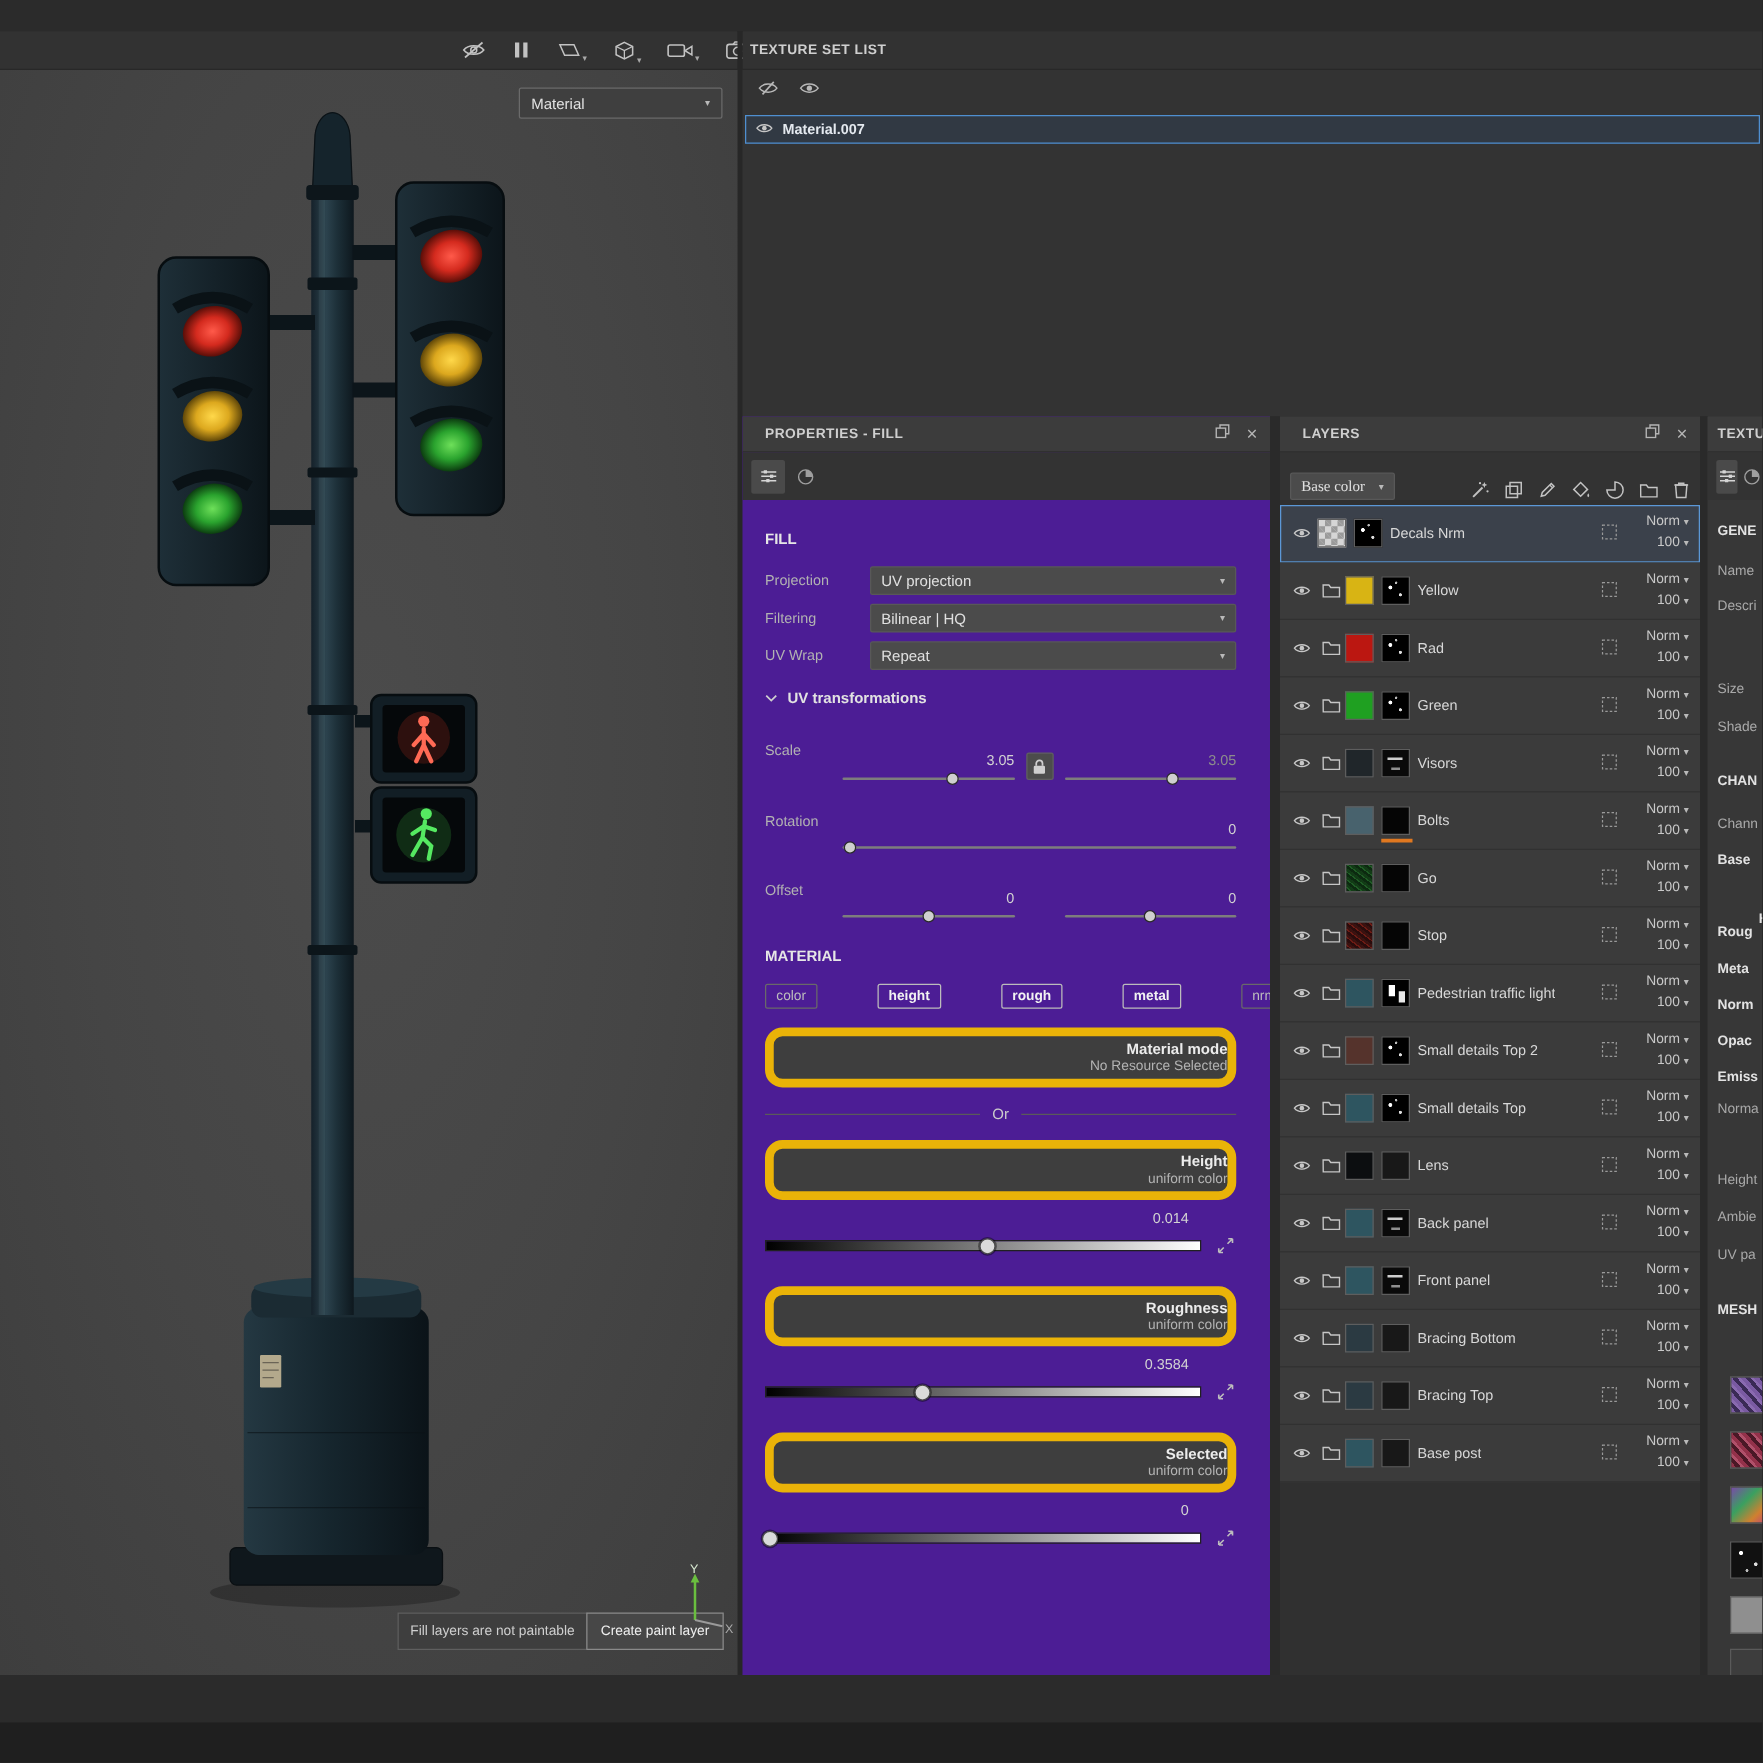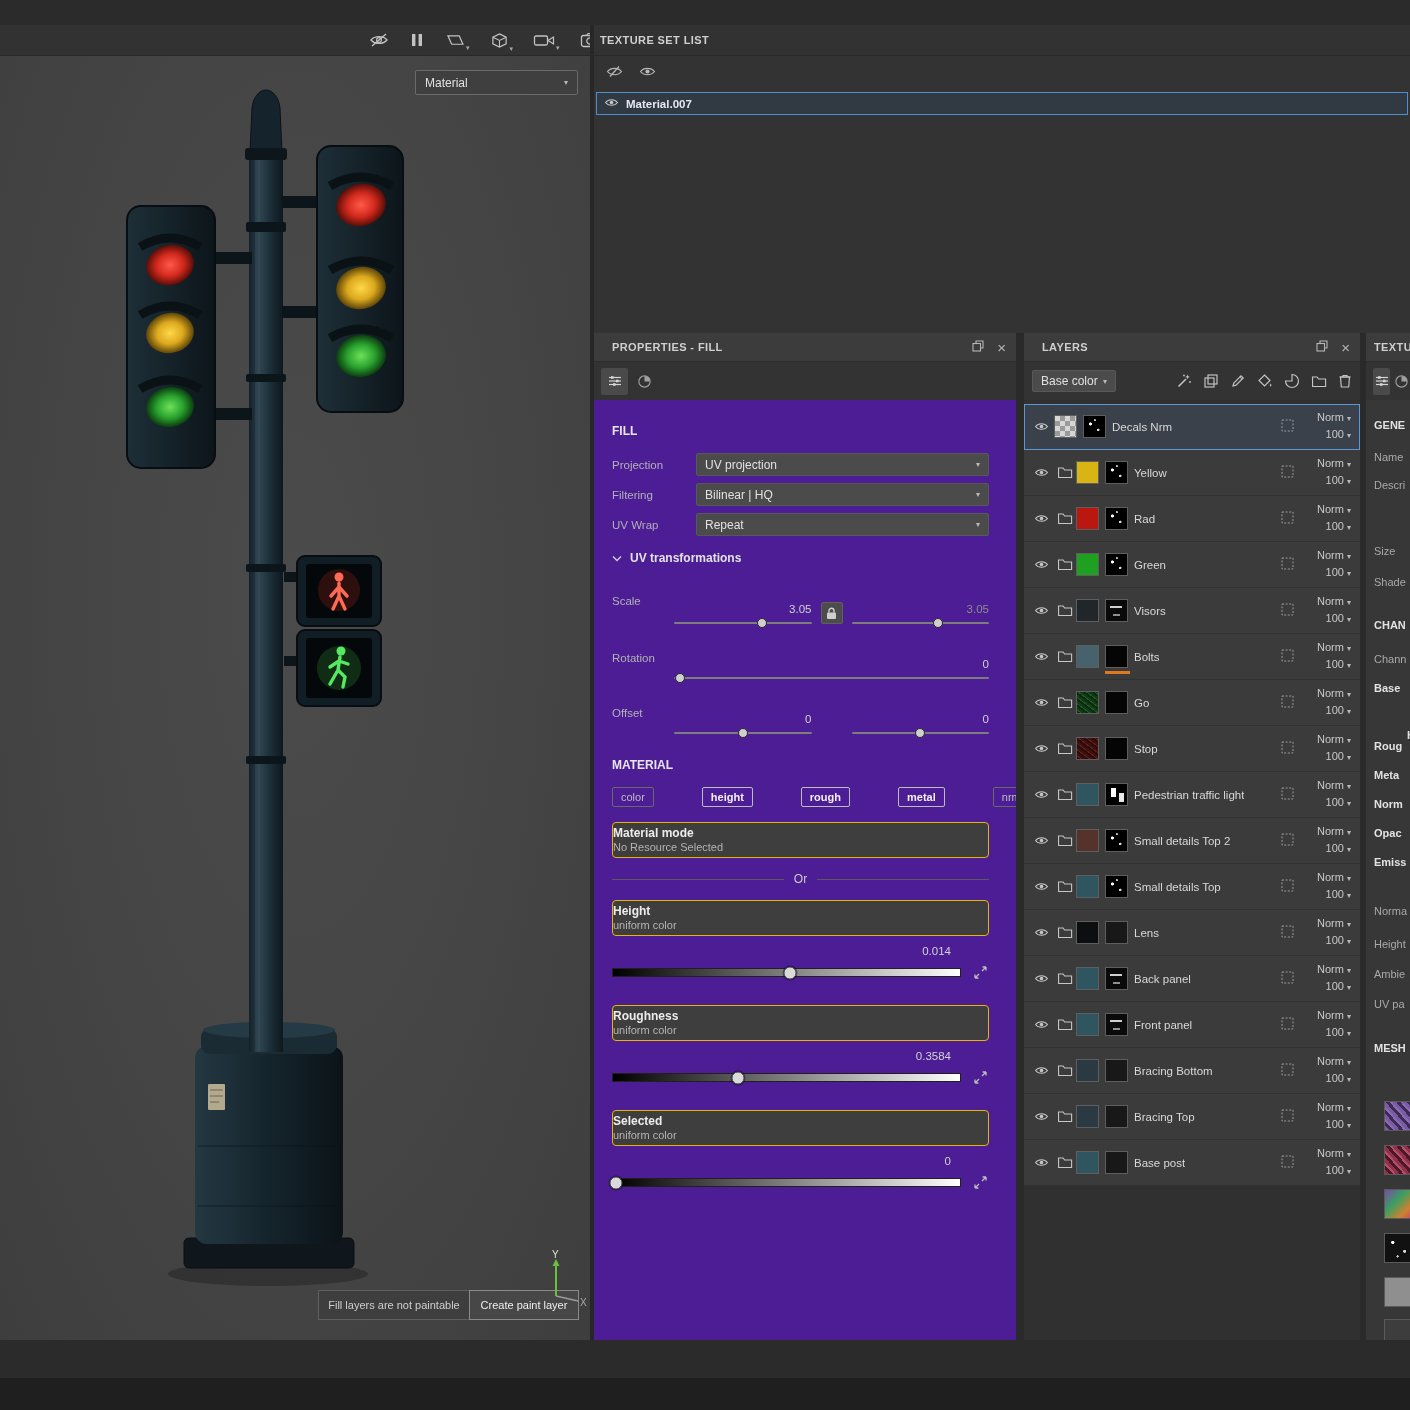--- a/index.html
+++ b/index.html
@@ -72,37 +72,37 @@
     display:flex;align-items:center;justify-content:center;flex:none;margin-top:4px;}
   .spacer22{width:22px;flex:none;}
   .track{position:relative;height:2px;background:#7d7d7d;border-radius:1px;}
   .handle{position:absolute;top:-4px;width:10px;height:10px;border-radius:50%;
     background:#cfcfcf;border:1px solid #2a2a2a;transform:translateX(-50%);}
   .mat-head{margin-top:24px;}
   .chan-row{display:flex;justify-content:space-between;margin:13px 0 15px;gap:48px;}
   .chan-btn{background:transparent;border:1px solid #696969;color:#bdbdbd;font-size:11px;
     padding:3px 8px;border-radius:2px;font-family:inherit;}
   .chan-btn.active{border-color:#bcbcbc;color:#f2f2f2;font-weight:bold;}
-  .big-btn{border:1px solid #eab308;border-radius:4px;text-align:left;padding:3px 0 4px;background:#3e3e3e;}
+  .big-btn{border:7px solid #eab308;border-radius:14px;text-align:right;padding:3px 0 4px;background:#3e3e3e;}
   .bb-title{font-size:12px;font-weight:bold;color:#ececec;}
   .bb-sub{font-size:11px;color:#b3b3b3;margin-top:1px;}
   .or-div{display:flex;align-items:center;gap:10px;color:#cccccc;font-size:12px;margin:14px 0;}
   .or-div::before,.or-div::after{content:"";flex:1;height:1px;background:#5a5a5a;}
   .mat-group{margin-bottom:24px;}
   .mat-val{text-align:right;margin:9px 38px 7px 0;font-size:11.5px;color:#d2d2d2;}
   .mat-srow{display:flex;align-items:center;gap:11px;}
   .grad-track{position:relative;height:9px;flex:1;background:linear-gradient(to right,#000,#fff);
     border:1px solid #202020;}
   .grad-handle{position:absolute;top:50%;width:13px;height:13px;border-radius:50%;background:#dadada;
     border:1px solid #4a4a4a;transform:translate(-50%,-50%);box-shadow:0 0 0 1px rgba(0,0,0,.4);}
   .pick-btn{width:17px;height:17px;display:flex;align-items:center;justify-content:center;flex:none;}
 
   
   .layers-panel{left:1024px;top:333px;width:336px;height:1007px;background:#303030;}
-  .layers-toolbar{height:38px;background:#333333;display:flex;align-items:center;padding:0 8px;}
+  .layers-toolbar{height:38px;background:#333333;display:flex;align-items:flex-end;padding:0 8px;font-family:Liberation Serif, serif;}
   .layers-toolbar .dd{flex:none;width:84px;height:22px;}
   .lt-icons{margin-left:auto;display:flex;gap:11px;align-items:center;}
   .lt-icons span{display:inline-flex;line-height:0;}
   .layer-rows{padding-top:4px;}
   .layer-row{position:relative;height:46px;background:#3b3b3b;border-bottom:1px solid #313131;}
   .layer-row.selected{background:#3b414b;outline:1px solid #5b97d6;outline-offset:-1px;}
   .l-eye{position:absolute;left:10px;top:17px;line-height:0;}
   .l-folder{position:absolute;left:33px;top:16px;line-height:0;}
   .l-thumb{position:absolute;top:11px;width:23px;height:23px;border:1px solid #5e5e5e;}
   .l-fill{left:52px;} .l-mask{left:81px;}
@@ -919,21 +919,21 @@
         <div class="tex-label" style="top: 243px;">Shade</div>
         <div class="tex-label bold" style="top: 286px;">CHAN</div>
         <div class="tex-label" style="top: 320px;">Chann</div>
         <div class="tex-label bold" style="top: 349px;">Base</div>
         <div class="tex-label bold" style="top: 396px; margin-left: 33px;">Heigh</div>
         <div class="tex-label bold" style="top: 407px;">Roug</div>
         <div class="tex-label bold" style="top: 436px;">Meta</div>
         <div class="tex-label bold" style="top: 465px;">Norm</div>
         <div class="tex-label bold" style="top: 494px;">Opac</div>
         <div class="tex-label bold" style="top: 523px;">Emiss</div>
-        <div class="tex-label" style="top: 572px;">Norma</div>
+        <div class="tex-label" style="top: 548px;">Norma</div>
         <div class="tex-label" style="top: 605px;">Height</div>
         <div class="tex-label" style="top: 635px;">Ambie</div>
         <div class="tex-label" style="top: 665px;">UV pa</div>
         <div class="tex-label bold" style="top: 709px;">MESH</div>
       </div>
     <div id="tex-thumbs">
         <div class="tex-thumb tn-purple-noise" style="top: 768px;"></div>
         <div class="tex-thumb tn-red-noise" style="top: 812px;"></div>
         <div class="tex-thumb tn-multicolor" style="top: 856px;"></div>
         <div class="tex-thumb tn-bw-noise" style="top: 900px;"></div>

